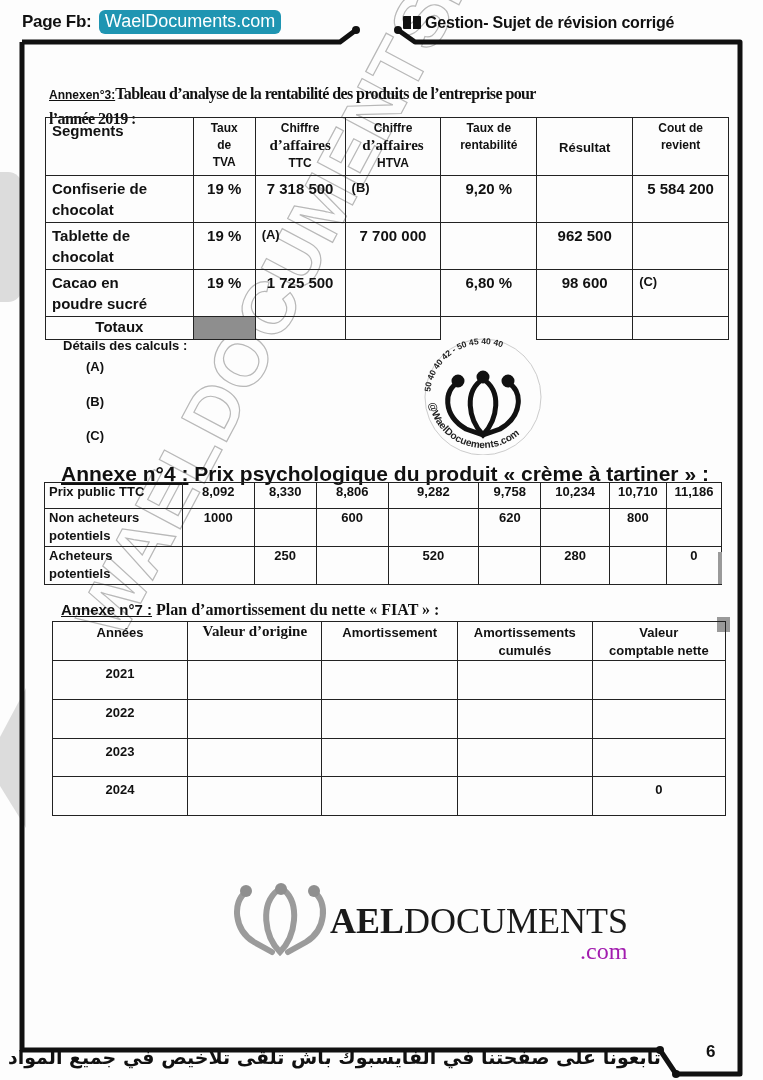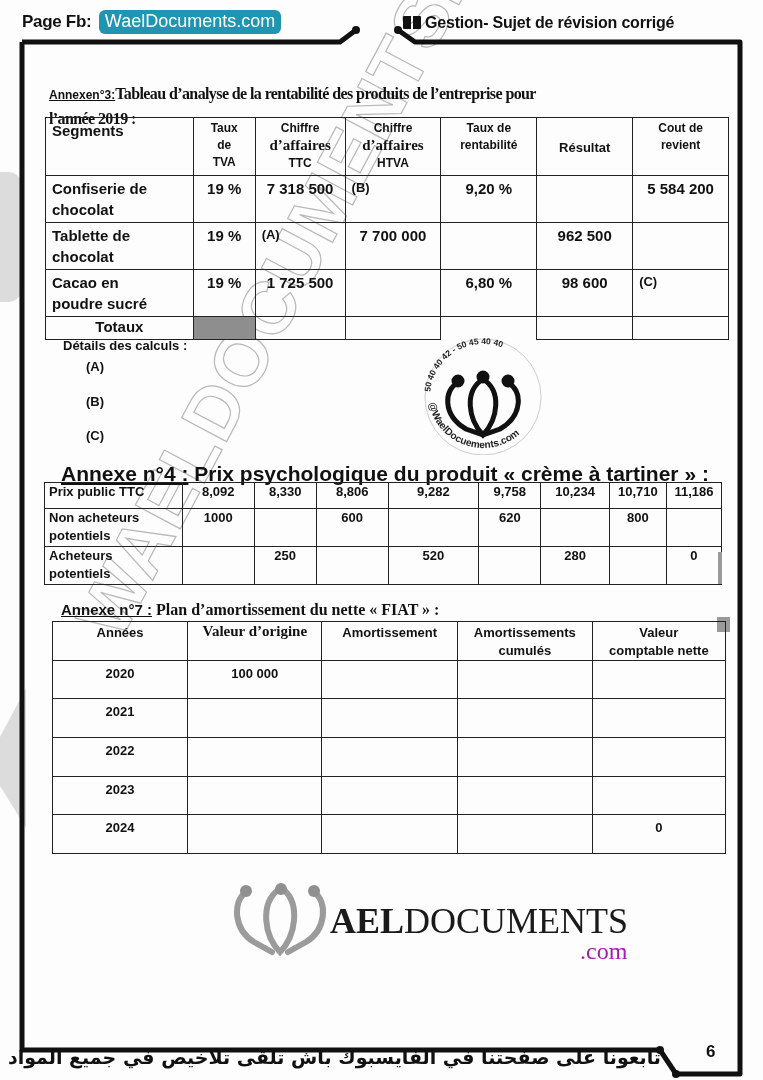--- a/index.html
+++ b/index.html
@@ -247,27 +247,20 @@
       <col style="width:134px">
     </colgroup>
   <tbody>
       <tr style="height:38px">
     <td style="padding-top:2px;"><span>Années</span></td>
     <td class="serif" style="padding-top:0;"><span>Valeur d’origine</span></td>
     <td style="padding-top:2px;"><span>Amortissement</span></td>
     <td style="padding-top:2px;"><span>Amortissements</span><br><span>cumulés</span></td>
     <td style="padding-top:2px;"><span>Valeur</span><br><span>comptable nette</span></td>
   </tr>
-  <tr style="height:38px">
-    <td>2020</td>
-    <td>100 000</td>
-    <td></td>
-    <td></td>
-    <td></td>
-  </tr>
   <tr style="height:39px">
     <td>2021</td>
     <td></td>
     <td></td>
     <td></td>
     <td></td>
   </tr>
   <tr style="height:39px">
     <td>2022</td>
     <td></td>

